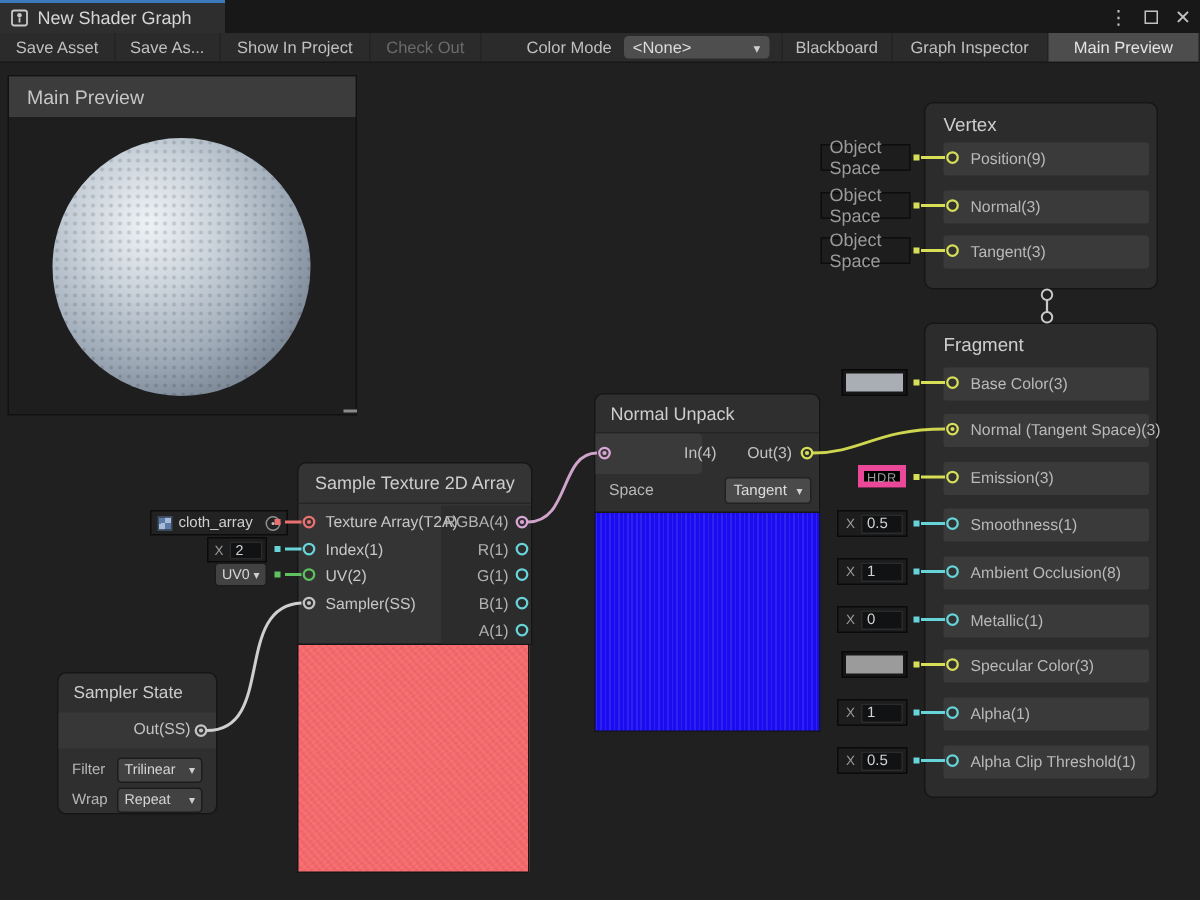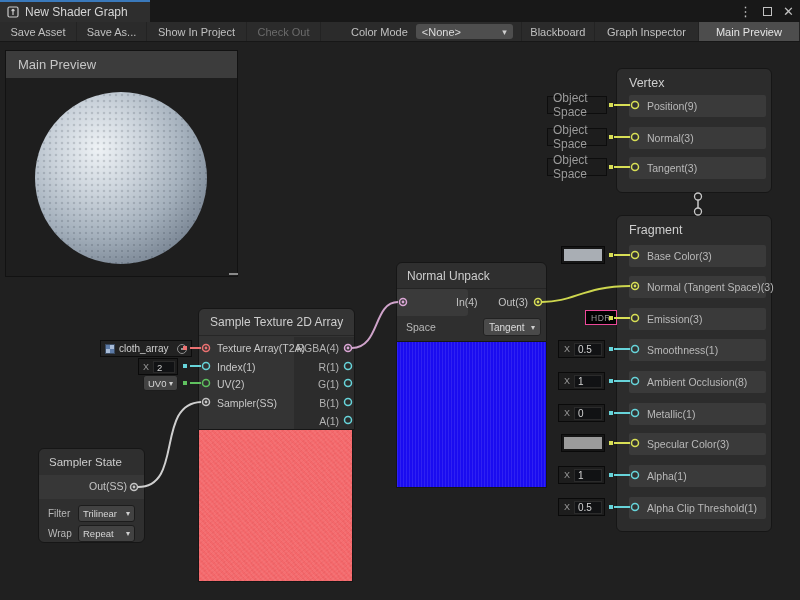--- a/index.html
+++ b/index.html
@@ -38,21 +38,21 @@
   .node-title { position:absolute; left:12px; top:7px; color:#cecece; font-size:12.5px; }
   .stack-row { position:absolute; left:12px; width:137px; height:22px; background:#3a3a3a; border-radius:2px; display:flex; align-items:center; padding-left:18px; color:#b9b9b9; font-size:10.5px; white-space:nowrap; }
 
   
   .bind-box { position:absolute; width:60px; height:18px; background:#1d1d1d; border:1px solid #0d0d0d; display:flex; align-items:center; padding-left:5px; color:#9b9b9b; font-size:12px; }
   .ctl-float { position:absolute; width:47px; height:18px; background:#1d1d1d; border:1px solid #0a0a0a; display:flex; align-items:center; padding:0 2px 0 5px; }
   .ctl-float .x { color:#9a9a9a; font-size:9px; margin-right:4px; }
   .ctl-float .val { flex:1; height:13px; background:#111214; border:1px solid #2b2b2b; color:#d2d2d2; font-size:10px; line-height:12px; padding-left:3px; }
   .ctl-swatch { position:absolute; width:44px; height:18px; background:#161616; border:1px solid #090909; padding:2px; }
   .ctl-swatch .sw { width:100%; height:100%; }
-  .ctl-hdr { position:absolute; width:32px; height:15px; background:#020202; border:1px solid #ec4899; color:#999; font-size:8.5px; display:flex; align-items:center; justify-content:center; letter-spacing:.5px;margin-left:13px; }
+  .ctl-hdr { position:absolute; width:32px; height:15px; background:#020202; border:4px solid #ec4899; color:#999; font-size:8.5px; display:flex; align-items:center; justify-content:center; letter-spacing:.5px; }
 
   
   #sample-node { background:#343434; border-radius:6px 6px 0 0; }
   #sample-header { position:absolute; left:0; top:0; right:0; height:27px; border-bottom:1px solid #262626; display:flex; align-items:center; padding-left:11px; color:#cdcdcd; font-size:12px; }
   #sample-outcol { position:absolute; right:0; top:28px; bottom:0; width:60px; background:#2c2c2c; }
   .in-label { position:absolute; left:18px; color:#c7c7c7; font-size:10.5px; white-space:nowrap; }
   .out-label { position:absolute; left:94px; width:46px; text-align:right; color:#b3b3b3; font-size:10.5px; }
   .tex-preview { position:absolute; border:1px solid #161616; border-top:none; }
   #red-preview { left:198px; top:430px; width:155px; height:152px; background:#f4686b;
     background-image: repeating-linear-gradient(48deg, rgba(255,255,255,0.06) 0 2px, transparent 2px 4px), repeating-linear-gradient(-40deg, rgba(120,0,0,0.05) 0 1px, transparent 1px 3px); }

